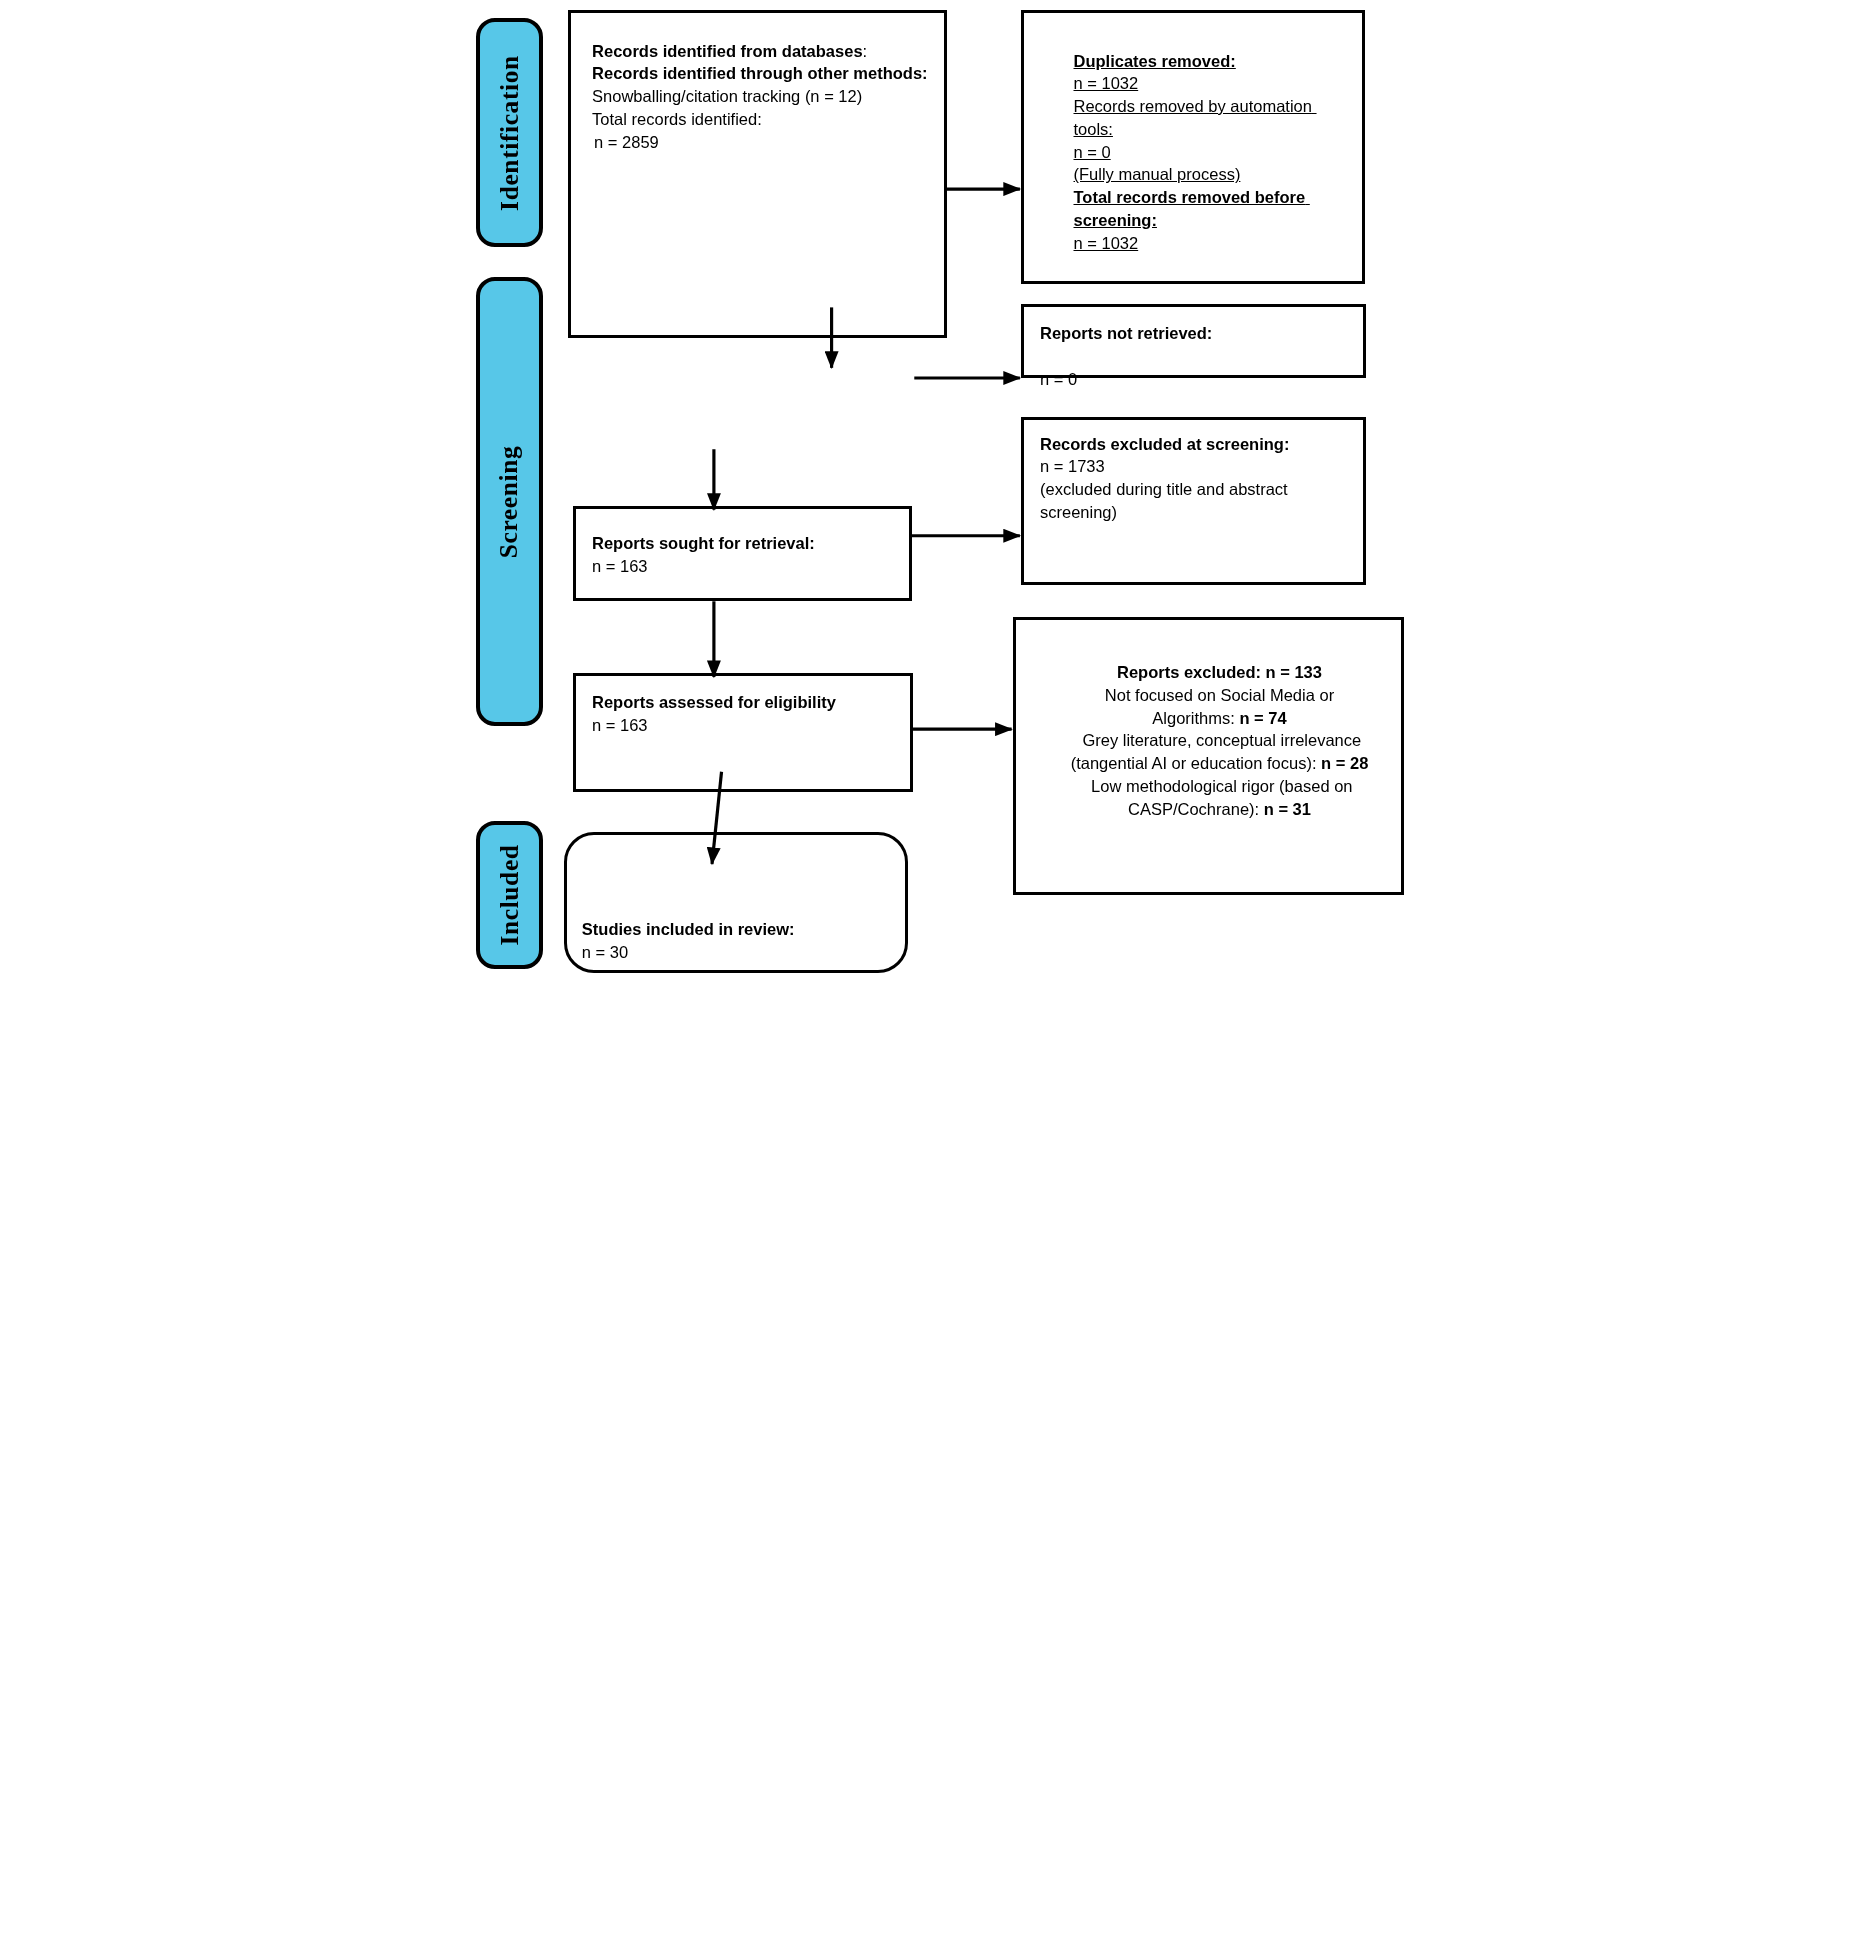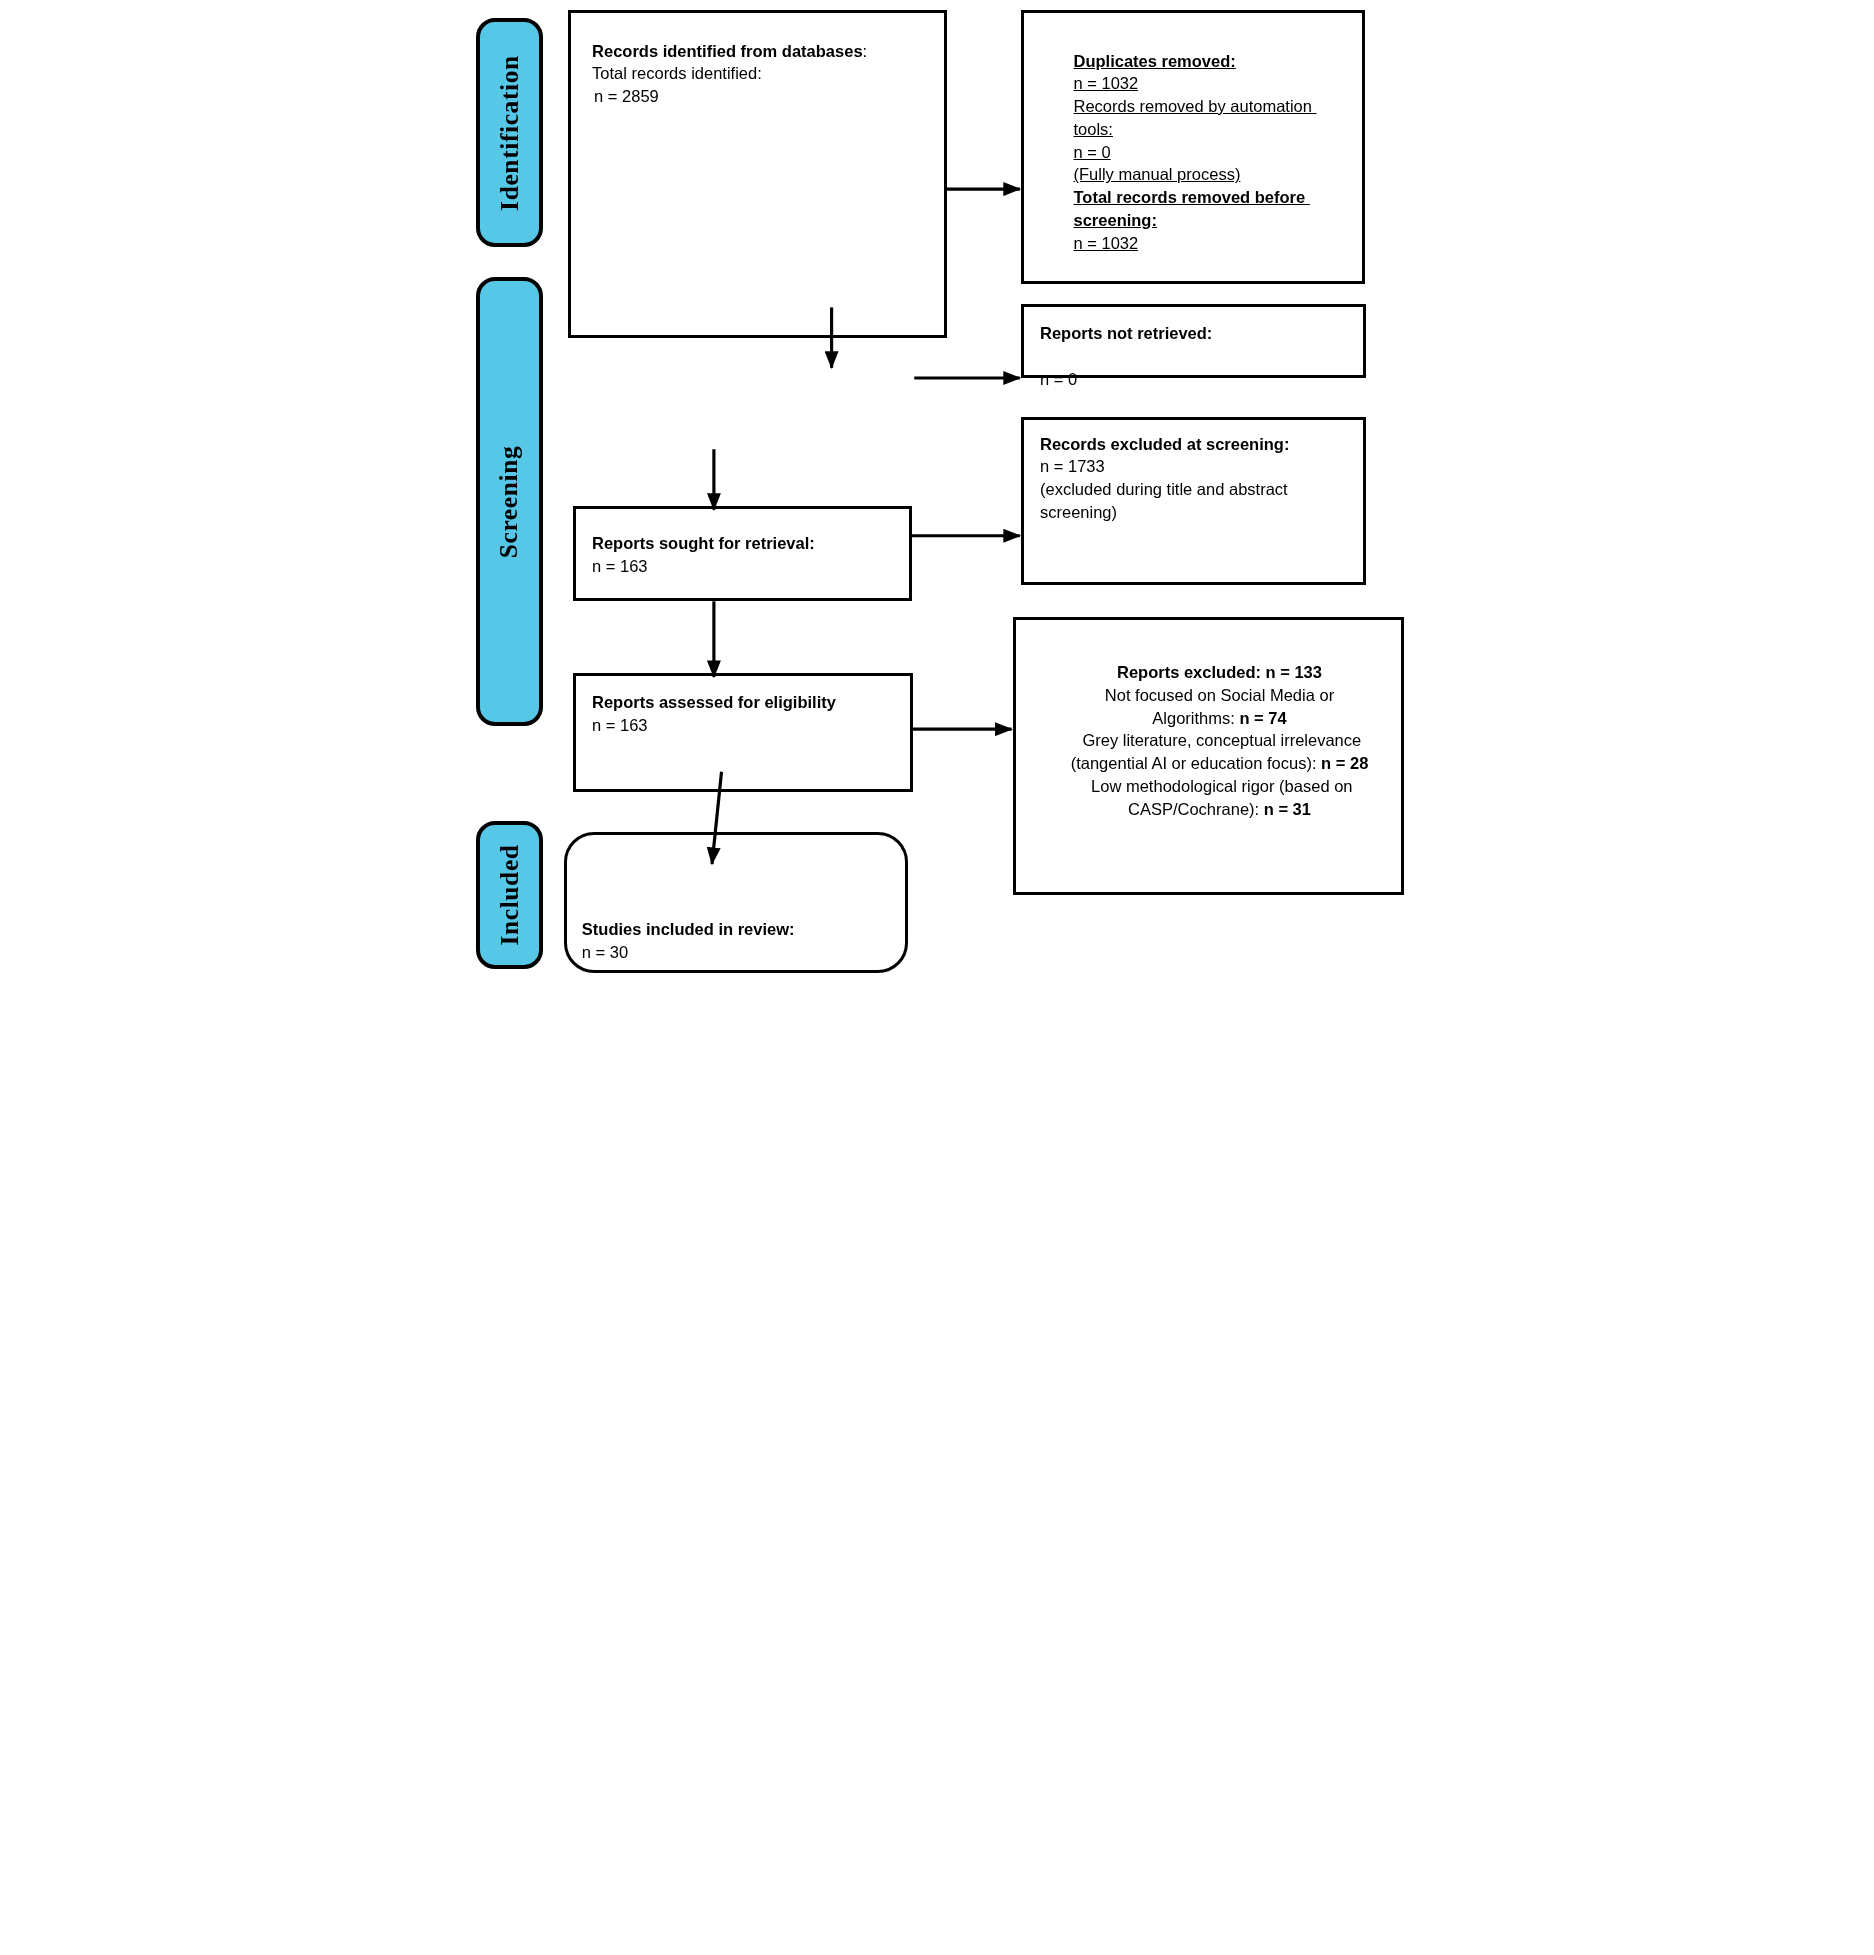--- a/index.html
+++ b/index.html
@@ -46,20 +46,21 @@
   </div>
   <div class="stage" style="left:7.6px;top:277px;width:67px;height:449px;">
     <span class="rot">Screening</span>
   </div>
   <div class="stage" style="left:7.6px;top:821px;width:67px;height:148px;">
     <span class="rot">Included</span>
   </div>
 
   <div class="fbox" id="b-records-identified">
       <div class="para"><span class="seg bold">Records identified from databases</span><span class="seg">:</span></div>
+      <div class="para"><span class="seg bold">Records identified through other methods:</span><span class="seg"> Snowballing/citation tracking (n = 12)</span></div>
       <div class="para"><span class="seg">Total records identified:</span></div>
       <div class="para indent"><span class="seg">n = 2859</span></div>
     </div>
   <div class="fbox" id="b-duplicates-removed">
       <div class="para"><span class="seg bold">Duplicates removed:</span></div>
       <div class="para"><span class="seg">n = 1032</span></div>
       <div class="para"><span class="seg">Records removed by automation tools:</span></div>
       <div class="para"><span class="seg">n = 0</span></div>
       <div class="para"><span class="seg">(Fully manual process)</span></div>
       <div class="para"><span class="seg bold">Total records removed before screening:</span></div>

